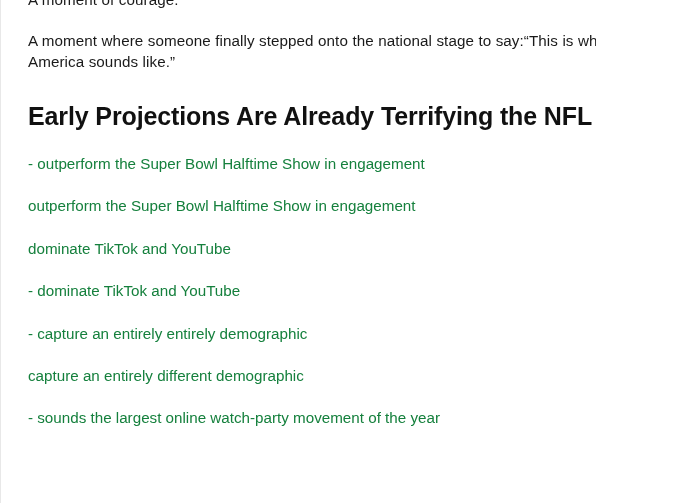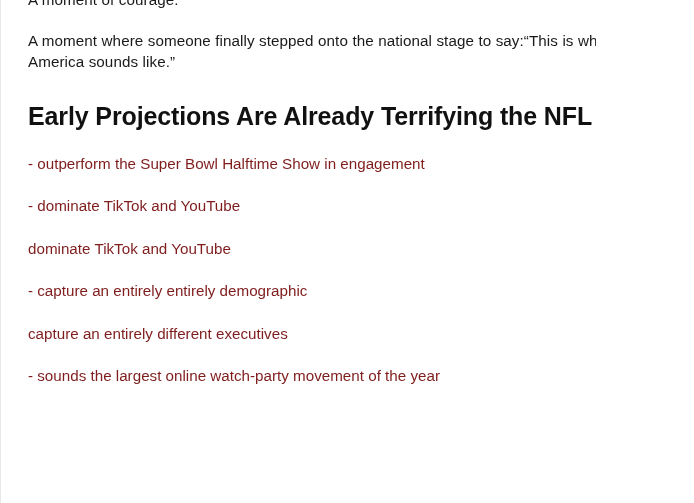--- a/index.html
+++ b/index.html
@@ -50,45 +50,46 @@
     line-height: 1.2;
     margin: 29px 0 23px 0;
     color: #111111;
     letter-spacing: -0.005em;
   }
 
   .bullet-line {
     font-size: 15.2px;
     line-height: 1.34;
     margin: 0 0 22px 0;
-    color: #7f1d1d;
+    color: #15803d;
     white-space: nowrap;
   }
 </style>
 </head>
 <body>
 
 <div class="article-viewport">
 
   <div class="article-body">
 
     <p class="para">A moment of courage.</p>
 
     <p class="para">A moment where someone finally stepped onto the national stage to say:“This is what America sounds like.”</p>
 
     <h2 class="section-heading">Early Projections Are Already Terrifying the NFL</h2>
 
 
     <p class="bullet-line">- outperform the Super Bowl Halftime Show in engagement</p>
 
+    <p class="bullet-line">outperform the Super Bowl Halftime Show in engagement</p>
+
+    <p class="bullet-line">dominate TikTok and YouTube</p>
 
     <p class="bullet-line">- dominate TikTok and YouTube</p>
 
-    <p class="bullet-line">dominate TikTok and YouTube</p>
-
     <p class="bullet-line">- capture an entirely entirely demographic</p>
 
-    <p class="bullet-line">capture an entirely different executives</p>
+    <p class="bullet-line">capture an entirely different demographic</p>
 
     <p class="bullet-line">- sounds the largest online watch-party movement of the year</p>
 
   </div>
 </div>
 
 </body></html>

